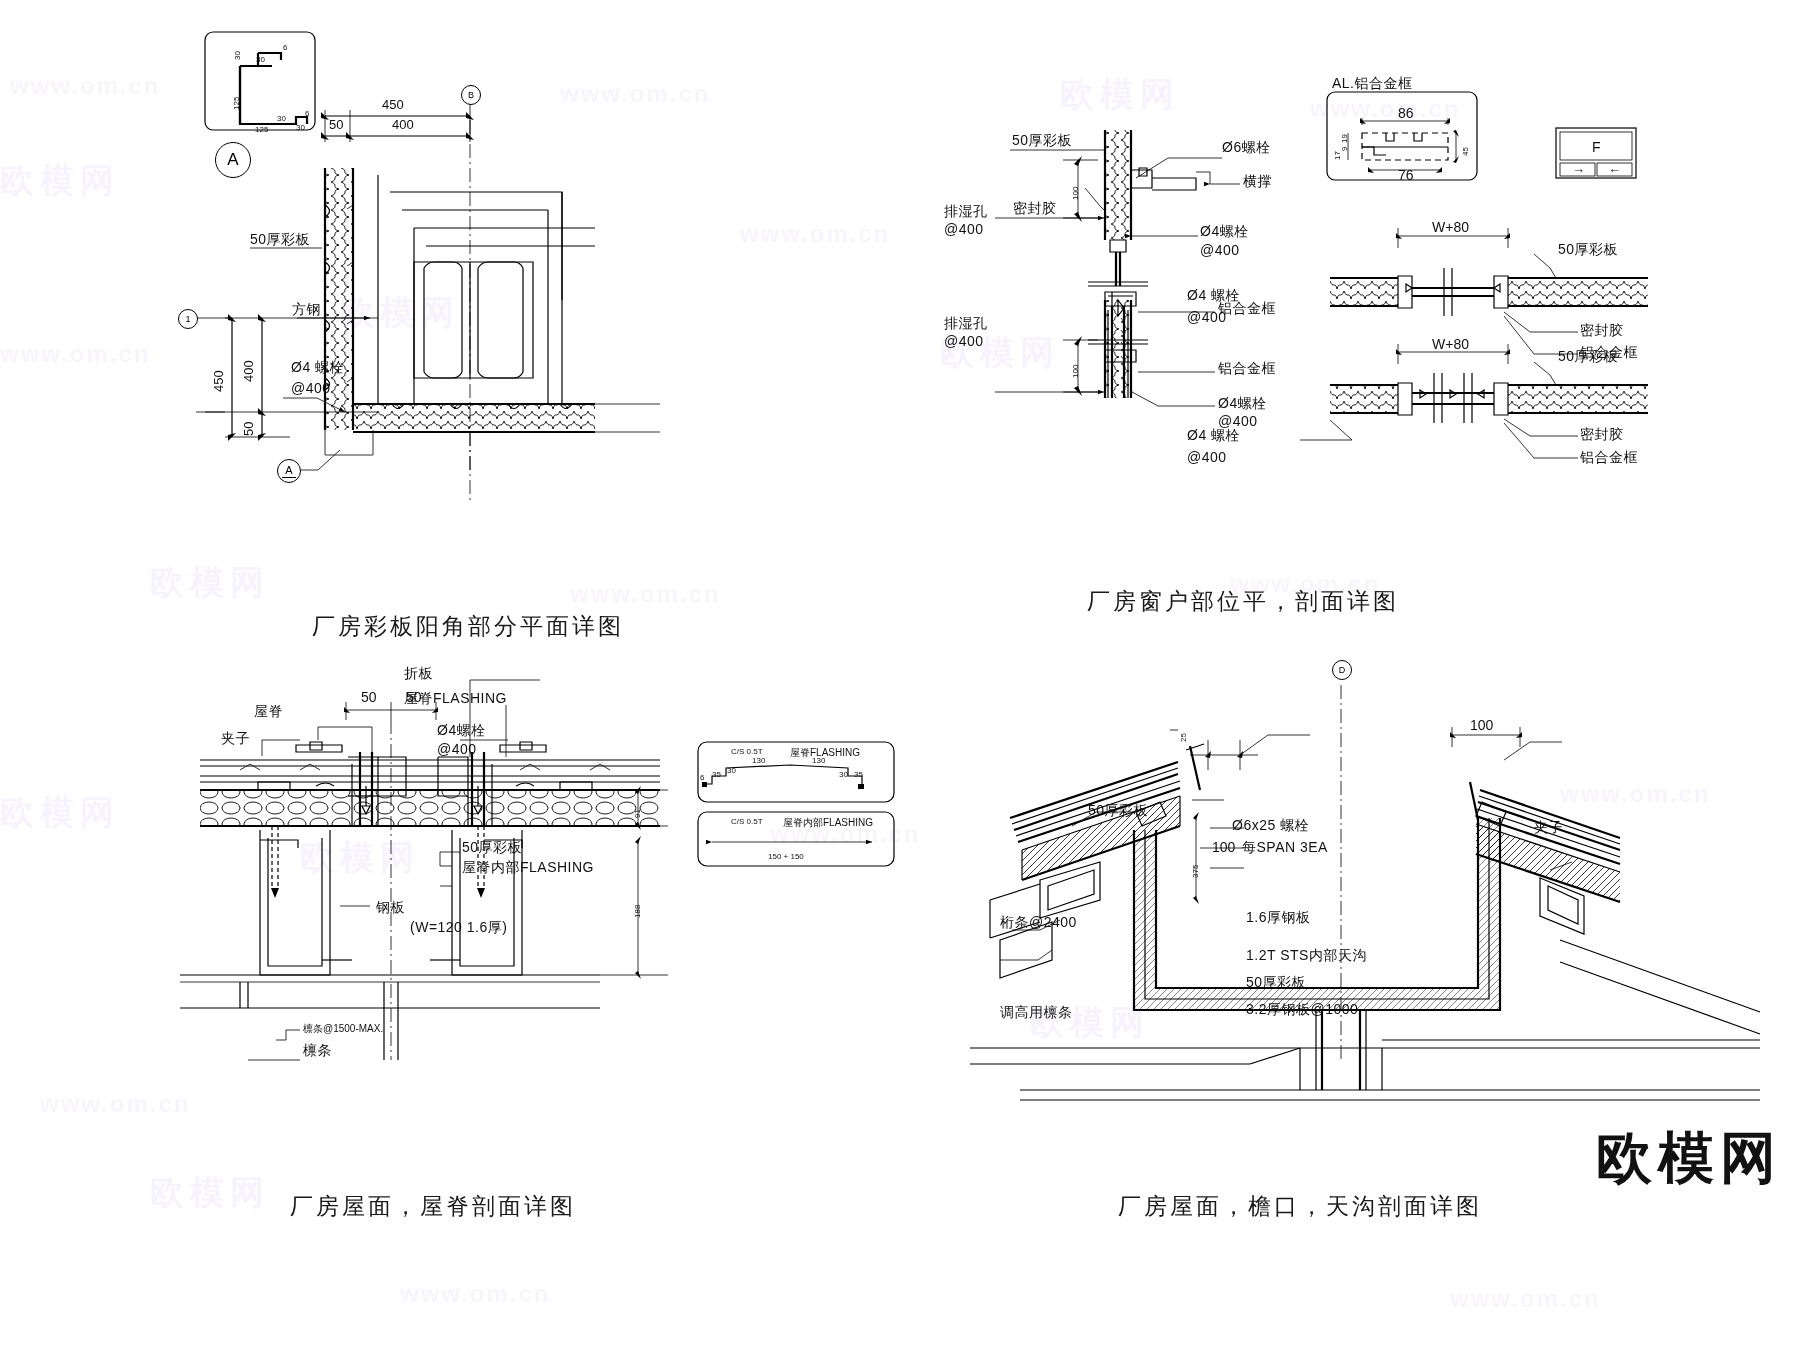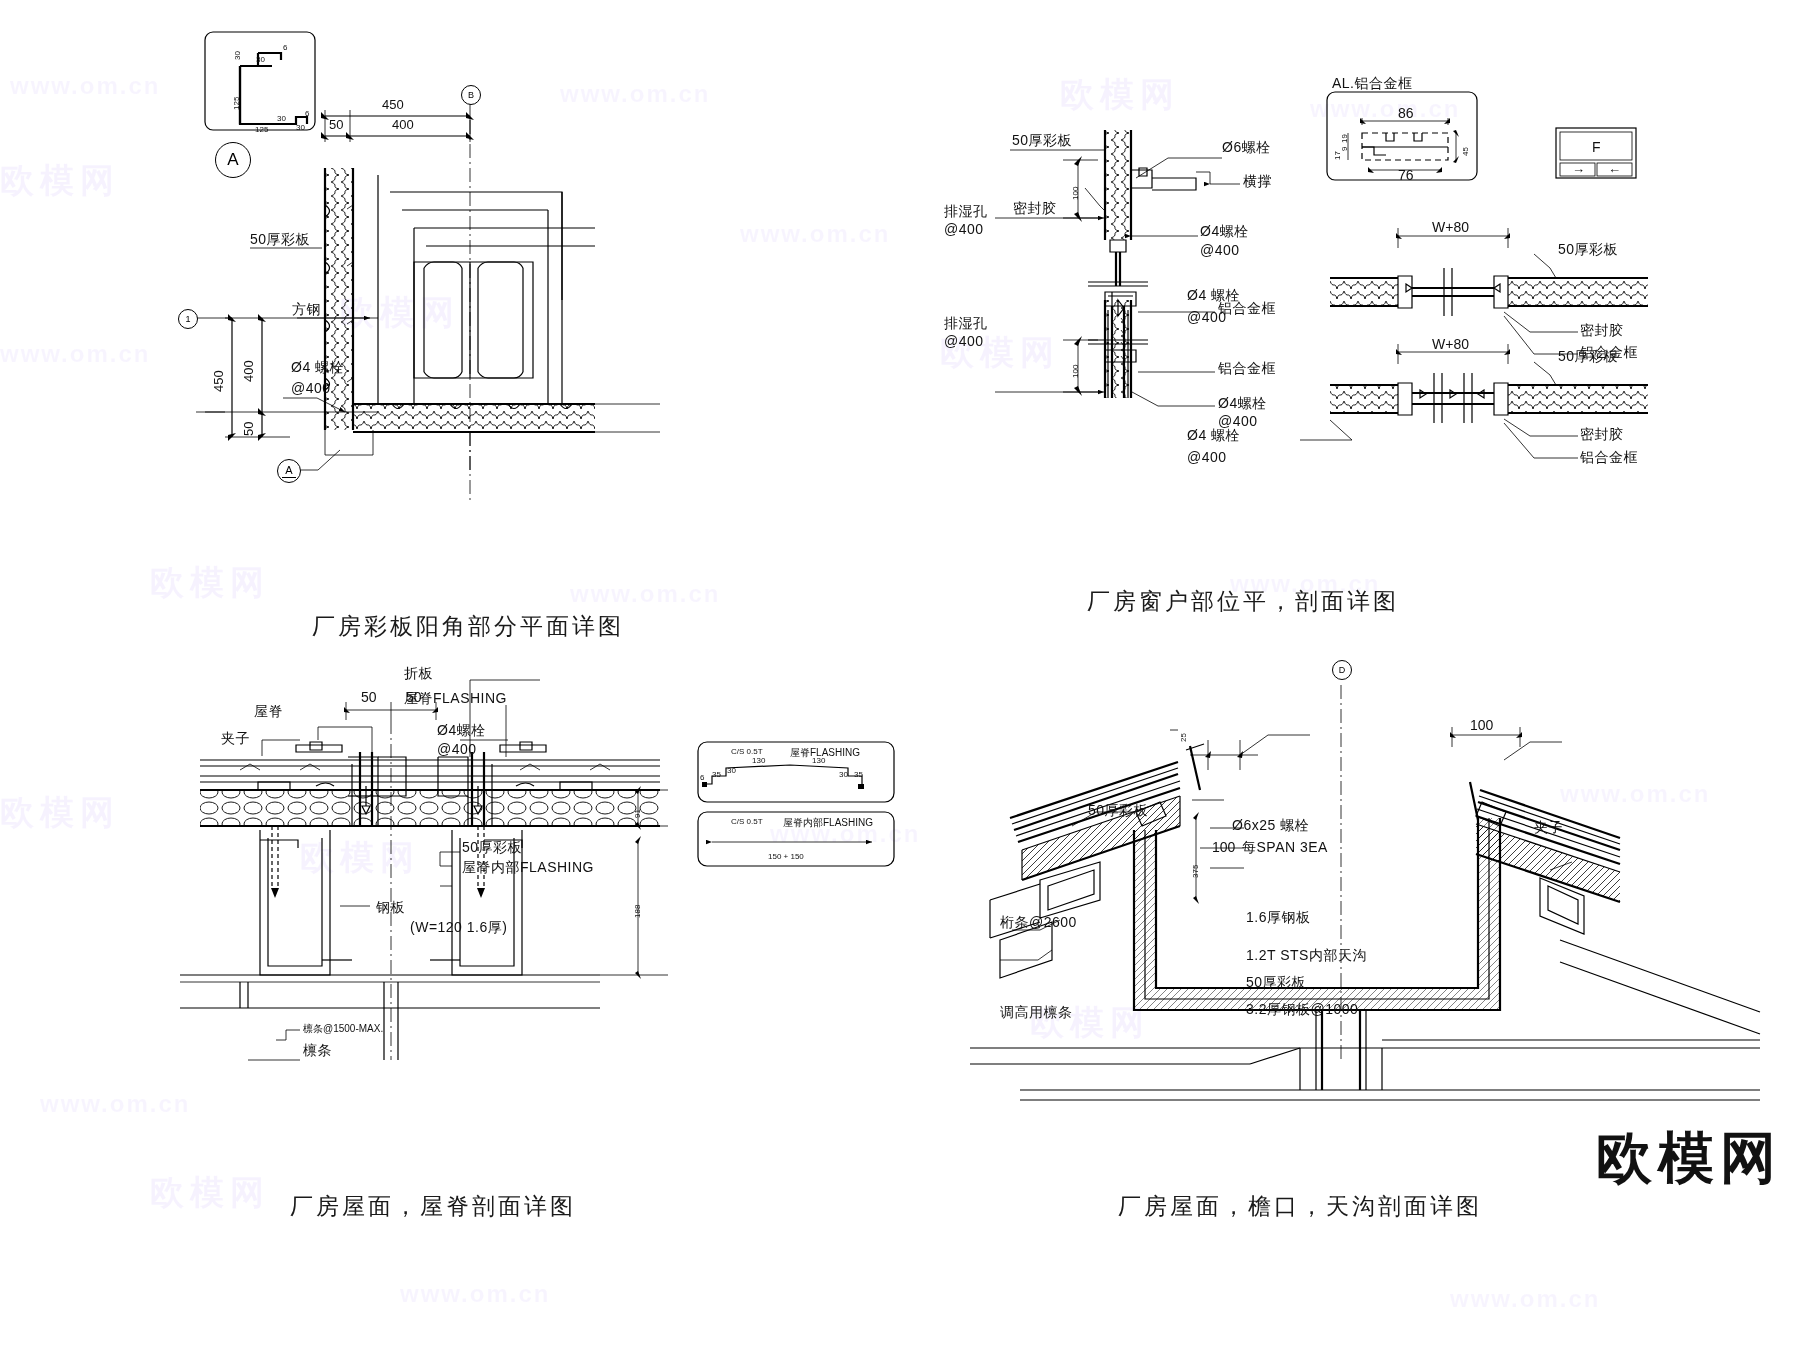--- a/index.html
+++ b/index.html
@@ -602,21 +602,21 @@
   <div class="lbl title" style="left:290px;top:1195px;">厂房屋面，屋脊剖面详图</div>
 
   <div class="bubble sm" style="left:1332px;top:660px;">
       <span>D</span>
     </div>
 
   <div class="lbl cn" style="left:1088px;top:803px;">50厚彩板</div>
   <div class="lbl cn" style="left:1232px;top:818px;">Ø6x25 螺栓</div>
   <div class="lbl cn" style="left:1242px;top:840px;">每SPAN 3EA</div>
   <div class="lbl cn" style="left:1534px;top:820px;">夹子</div>
-  <div class="lbl cn" style="left:1000px;top:915px;">桁条@2600</div>
+  <div class="lbl cn" style="left:1000px;top:915px;">桁条@2400</div>
   <div class="lbl cn" style="left:1246px;top:910px;">1.6厚钢板</div>
   <div class="lbl cn" style="left:1246px;top:948px;">1.2T STS内部天沟</div>
   <div class="lbl cn" style="left:1246px;top:975px;">50厚彩板</div>
   <div class="lbl cn" style="left:1246px;top:1002px;">3.2厚钢板@1000</div>
   <div class="lbl cn" style="left:1000px;top:1005px;">调高用檩条</div>
 
   <div class="lbl num-sm" style="left:1212px;top:840px;">100</div>
   <div class="lbl num-sm" style="left:1470px;top:718px;">100</div>
   <div class="lbl num-xs rot90" style="left:1180px;top:742px;">25</div>
   <div class="lbl num-xs rot90" style="left:1192px;top:878px;">375</div>

